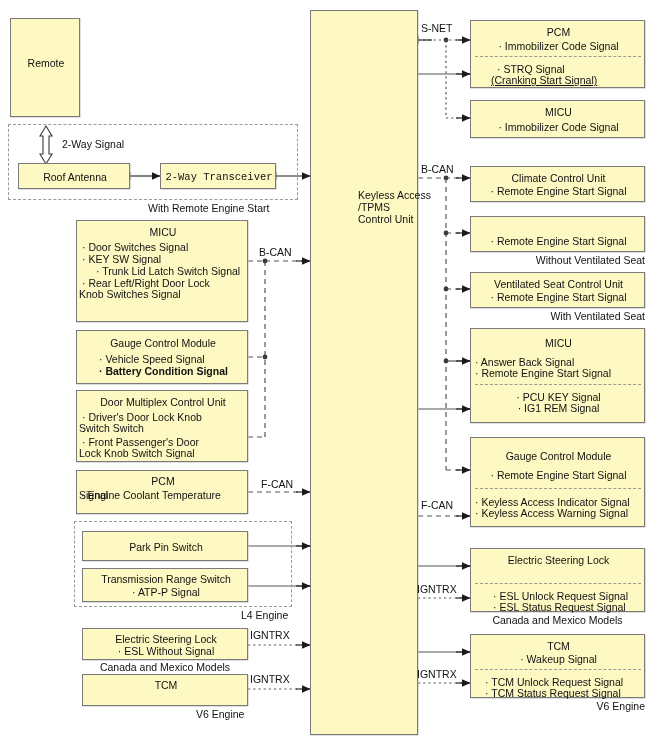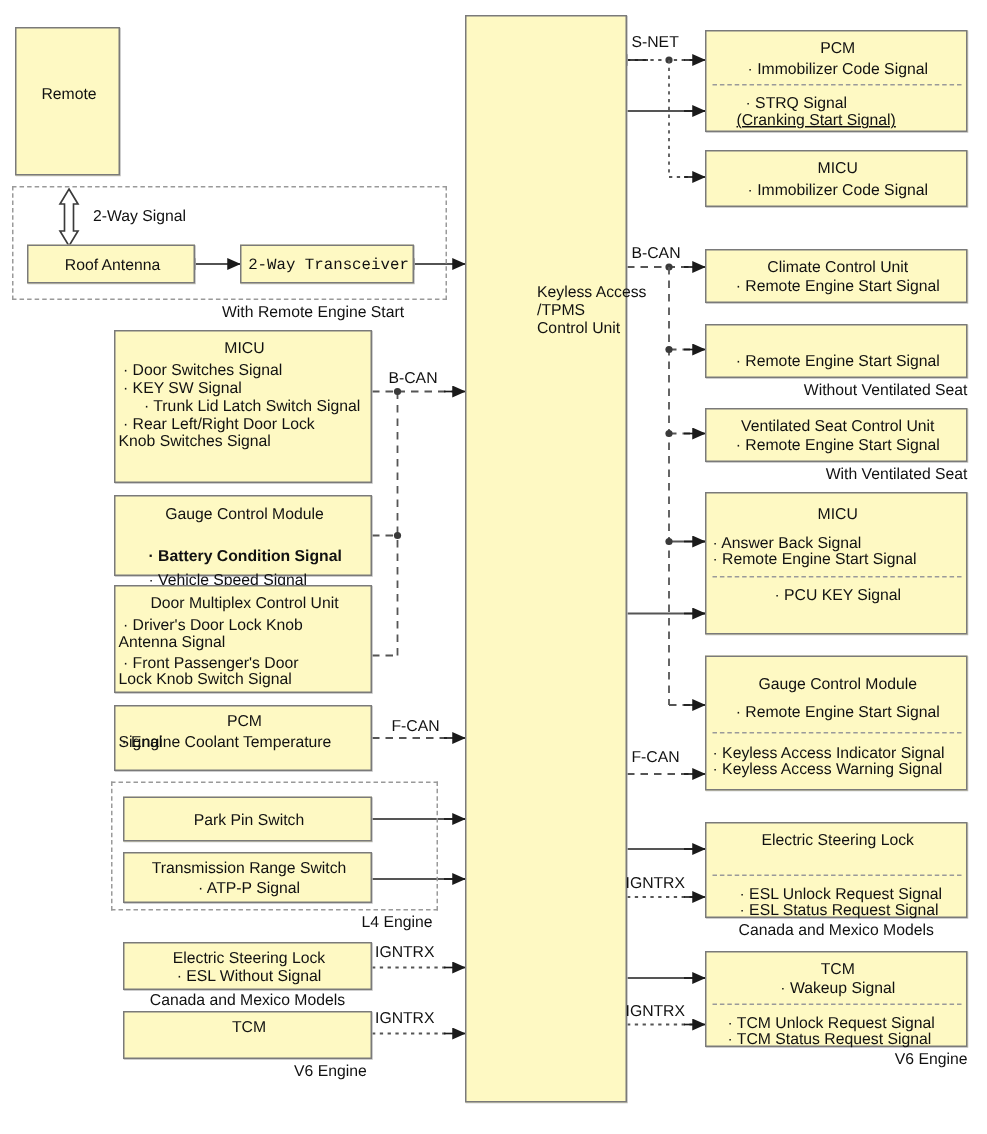--- a/index.html
+++ b/index.html
@@ -158,28 +158,28 @@
   <div class="txt" style="left:5px;top:20px;">· Door Switches Signal</div>
   <div class="txt" style="left:5px;top:32px;">· KEY SW Signal</div>
   <div class="txt" style="left:19px;top:44px;">· Trunk Lid Latch Switch Signal</div>
   <div class="txt" style="left:5px;top:56px;">· Rear Left/Right Door Lock</div>
   <div class="txt" style="left:2px;top:67px;">Knob Switches Signal</div>
 </div>
 <div class="lbl" style="left:259px;top:246px;">B-CAN</div>
 
 <div class="box thick" style="left:76px;top:330px;width:172px;height:54px;">
   <div class="txt ctr boxtitle" style="left:0;top:6px;width:172px;">Gauge Control Module</div>
-  <div class="txt" style="left:22px;top:22px;margin-top:28px;">· Vehicle Speed Signal</div>
+  <div class="txt" style="left:22px;top:22px;">· Vehicle Speed Signal</div>
   <div class="txt" style="left:22px;top:34px;font-weight:bold;">· Battery Condition Signal</div>
 </div>
 
 <div class="box thick" style="left:76px;top:390px;width:172px;height:72px;">
   <div class="txt ctr boxtitle" style="left:0;top:5px;width:172px;">Door Multiplex Control Unit</div>
   <div class="txt" style="left:5px;top:20px;">· Driver's Door Lock Knob</div>
-  <div class="txt" style="left:2px;top:31px;">Antenna Signal</div>
+  <div class="txt" style="left:2px;top:31px;">Switch Switch</div>
   <div class="txt" style="left:5px;top:45px;">· Front Passenger's Door</div>
   <div class="txt" style="left:2px;top:56px;">Lock Knob Switch Signal</div>
 </div>
 
 <div class="box thick" style="left:76px;top:470px;width:172px;height:44px;">
   <div class="txt ctr boxtitle" style="left:0;top:4px;width:172px;">PCM</div>
   <div class="txt" style="left:4px;top:18px;">· Engine Coolant Temperature</div>
   <div class="txt" style="left:2px;top:18px;">Signal</div>
 </div>
 <div class="lbl" style="left:261px;top:478px;">F-CAN</div>
@@ -241,20 +241,21 @@
   <div class="txt ctr" style="left:0;top:18px;width:175px;">· Remote Engine Start Signal</div>
 </div>
 <div class="lbl" style="left:470px;top:310px;width:175px;text-align:right;">With Ventilated Seat</div>
 
 <div class="box thick" style="left:470px;top:328px;width:175px;height:95px;">
   <div class="txt ctr boxtitle" style="left:0;top:8px;width:175px;">MICU</div>
   <div class="txt" style="left:4px;top:27px;">· Answer Back Signal</div>
   <div class="txt" style="left:4px;top:38px;">· Remote Engine Start Signal</div>
   <div class="divline" style="left:4px;top:55px;width:166px;"></div>
   <div class="txt ctr" style="left:0;top:62px;width:175px;">· PCU KEY Signal</div>
+  <div class="txt ctr" style="left:0;top:73px;width:175px;">· IG1 REM Signal</div>
 </div>
 
 <div class="box thick" style="left:470px;top:437px;width:175px;height:90px;">
   <div class="txt ctr boxtitle" style="left:0;top:12px;width:175px;">Gauge Control Module</div>
   <div class="txt ctr" style="left:0;top:31px;width:175px;">· Remote Engine Start Signal</div>
   <div class="divline" style="left:4px;top:50px;width:166px;"></div>
   <div class="txt" style="left:4px;top:58px;">· Keyless Access Indicator Signal</div>
   <div class="txt" style="left:4px;top:69px;">· Keyless Access Warning Signal</div>
 </div>
 <div class="lbl" style="left:421px;top:499px;">F-CAN</div>

